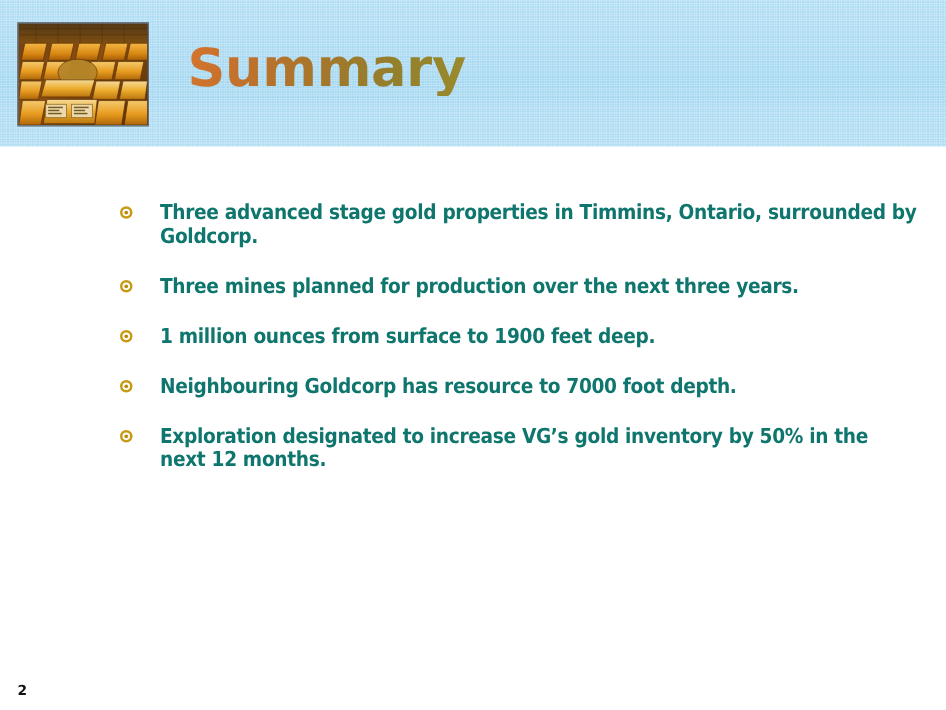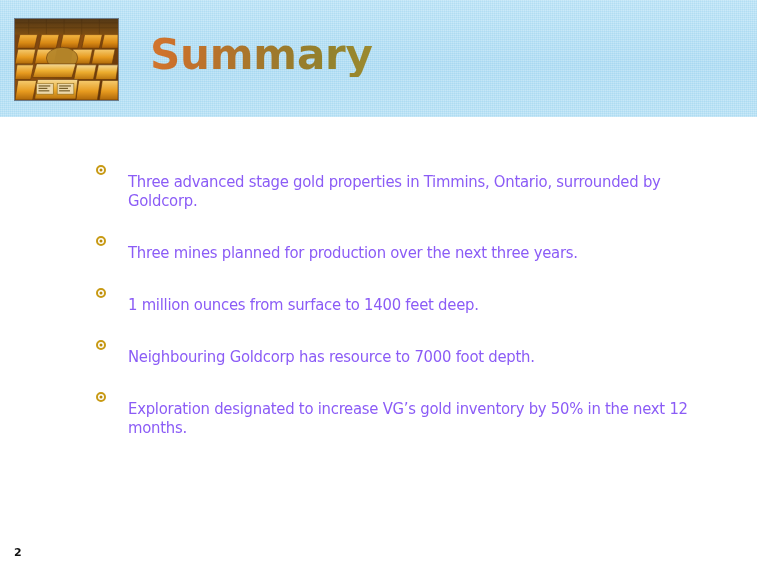--- a/index.html
+++ b/index.html
@@ -141,26 +141,25 @@
     width: 3px;
     height: 3px;
     border-radius: 50%;
     background: #b8890c;
   }
 
   .bullet-text {
     flex: 1 1 auto;
     font-family: "DejaVu Sans Condensed", "Liberation Sans Narrow", "DejaVu Sans", sans-serif;
     font-size: 16.5px;
-    font-weight: 400;
+    font-weight: 700;
     line-height: 19px;
-    color: #8b5cf6;
+    color: #0f766e;
     letter-spacing: -0.25px;
     max-width: 606px;
-    margin-top: 12px;
   }
 
   
   .page-number {
     position: absolute;
     left: 14px;
     top: 546px;
     font-family: "DejaVu Sans", "Liberation Sans", sans-serif;
     font-size: 11px;
     font-weight: 700;
@@ -275,21 +274,21 @@
           <span class="bullet-ring"></span>
         </div>
       <div class="bullet-text">Three mines planned for production over the next three years.</div>
     </div>
 
 
     <div class="bullet-item">
       <div class="bullet-marker">
           <span class="bullet-ring"></span>
         </div>
-      <div class="bullet-text">1 million ounces from surface to 1400 feet deep.</div>
+      <div class="bullet-text">1 million ounces from surface to 1900 feet deep.</div>
     </div>
 
     <div class="bullet-item">
       <div class="bullet-marker">
           <span class="bullet-ring"></span>
         </div>
       <div class="bullet-text">Neighbouring Goldcorp has resource to 7000 foot depth.</div>
     </div>
 
     <div class="bullet-item">

